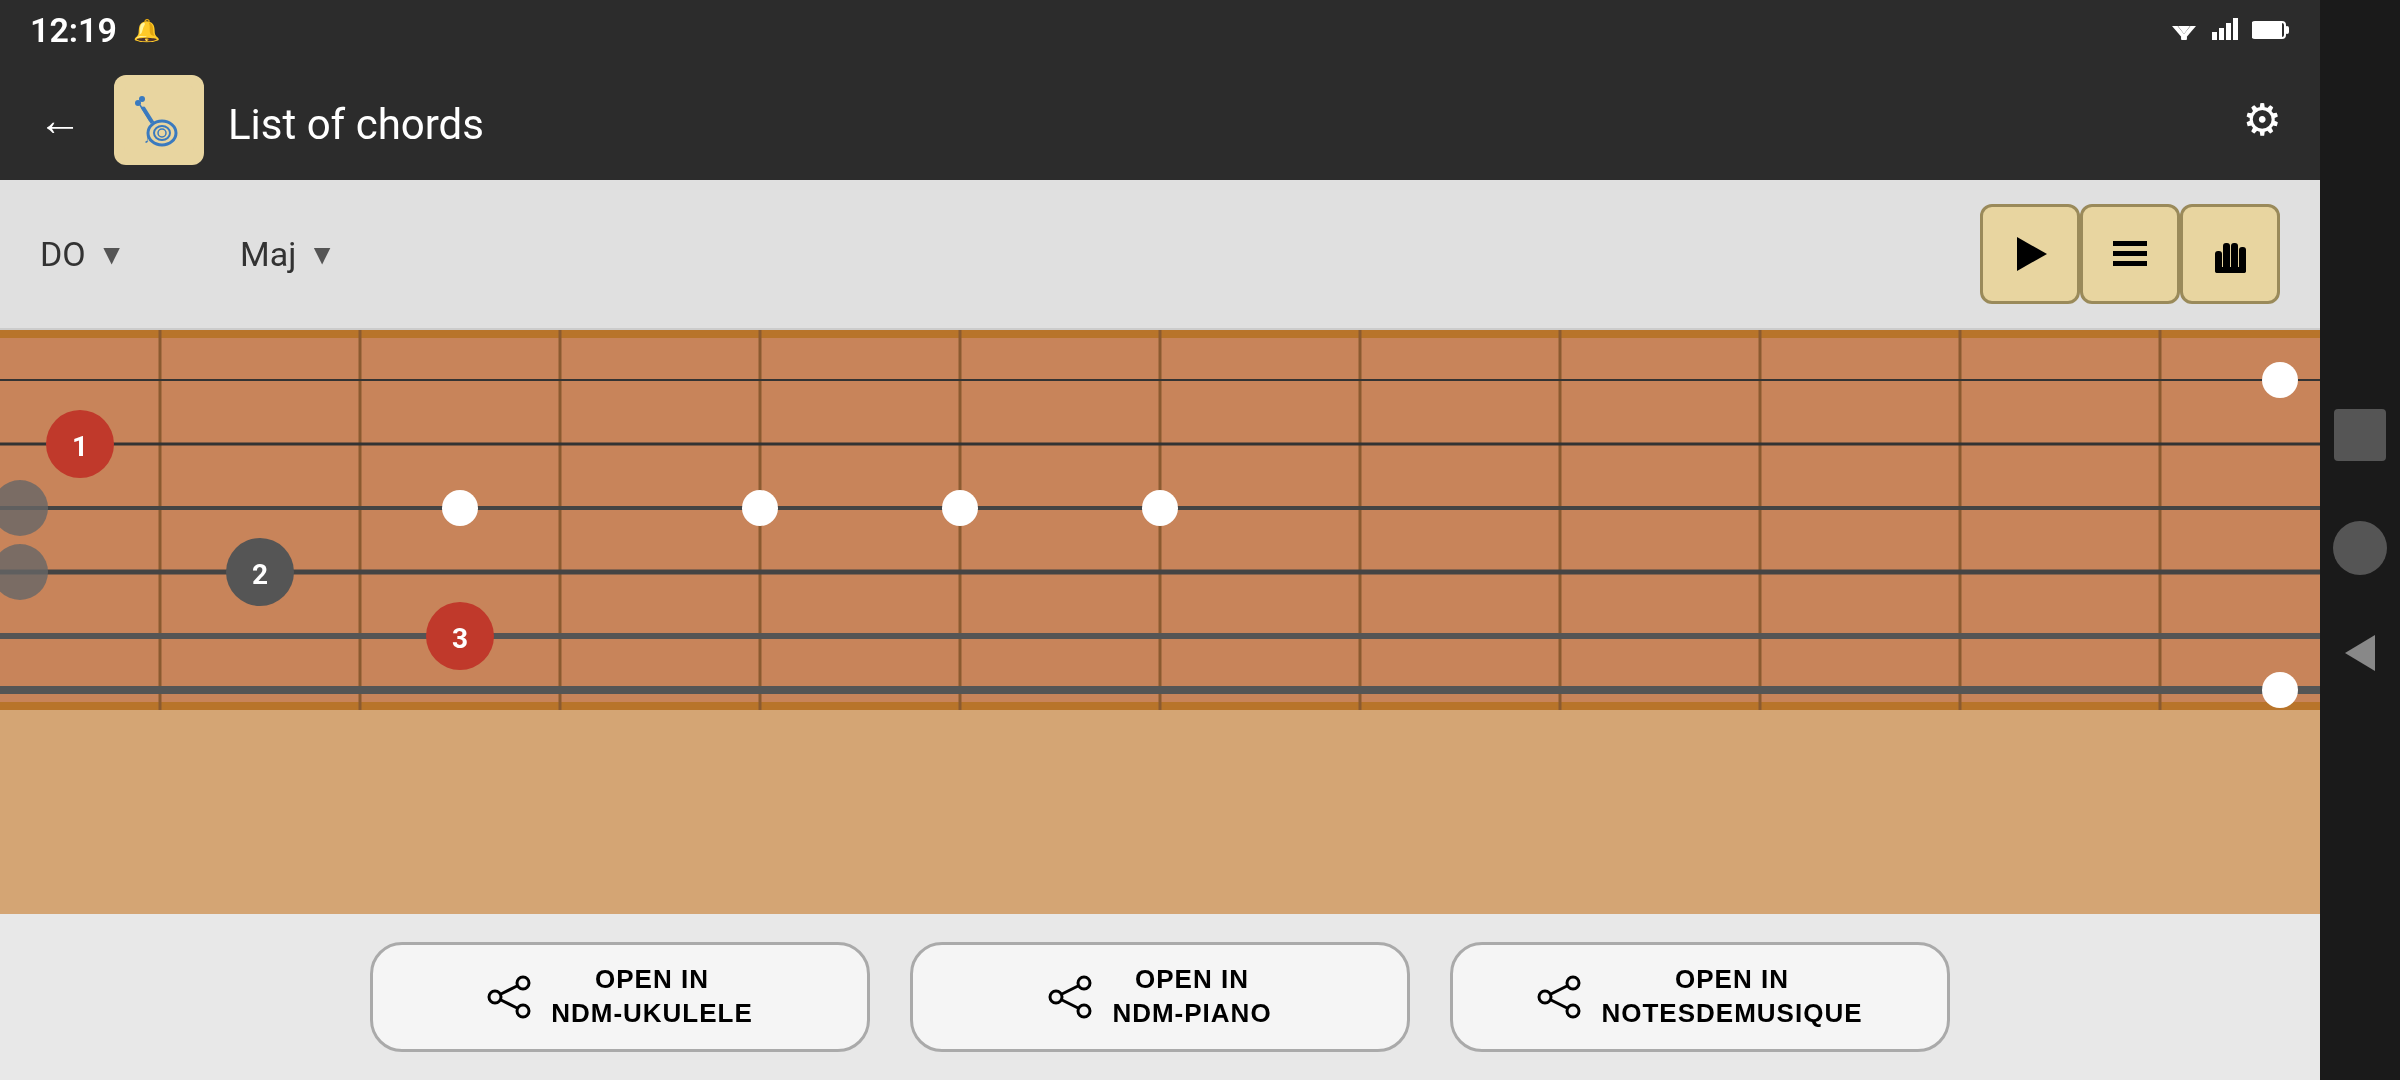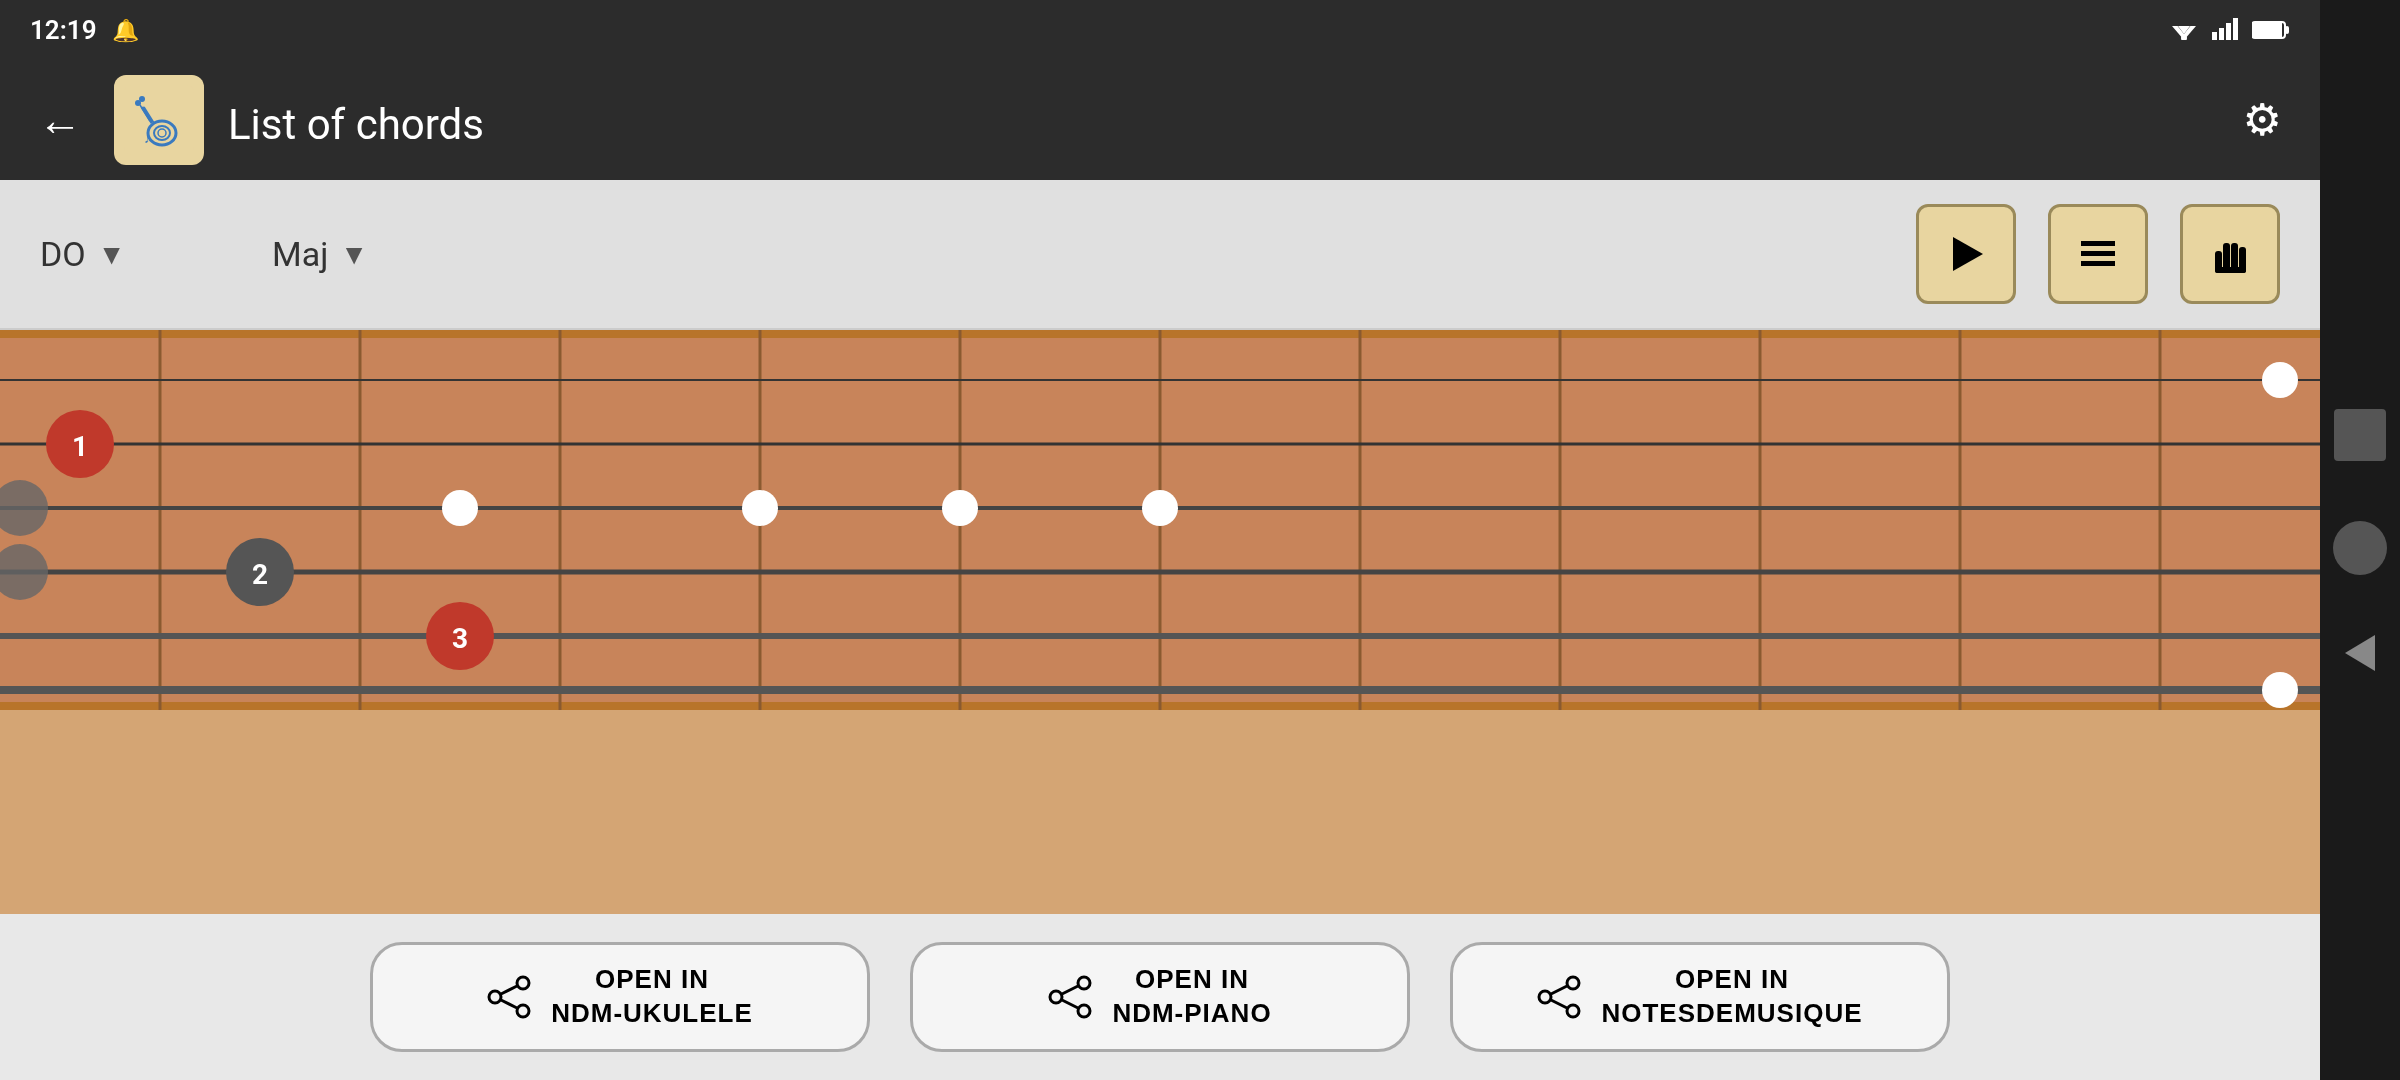--- a/index.html
+++ b/index.html
@@ -37,21 +37,21 @@
       font-weight: 500;
     }
 
     #status-left {
       display: flex;
       align-items: center;
       gap: 16px;
     }
 
     #status-time {
-      font-size: 26px;
+      font-size: 34px;
       font-weight: 600;
     }
 
     #status-right {
       display: flex;
       align-items: center;
       gap: 12px;
     }
 
     
@@ -110,21 +110,20 @@
       flex-direction: column;
       background: #e8e8e8;
     }
 
     
     #controls-row {
       background: #e0e0e0;
       padding: 24px 40px;
       display: flex;
       align-items: center;
-      gap: 32px;
       border-bottom: 2px solid #ccc;
     }
 
     .chord-dropdown {
       display: flex;
       align-items: center;
       gap: 12px;
       font-size: 34px;
       font-weight: 400;
       color: #333;

